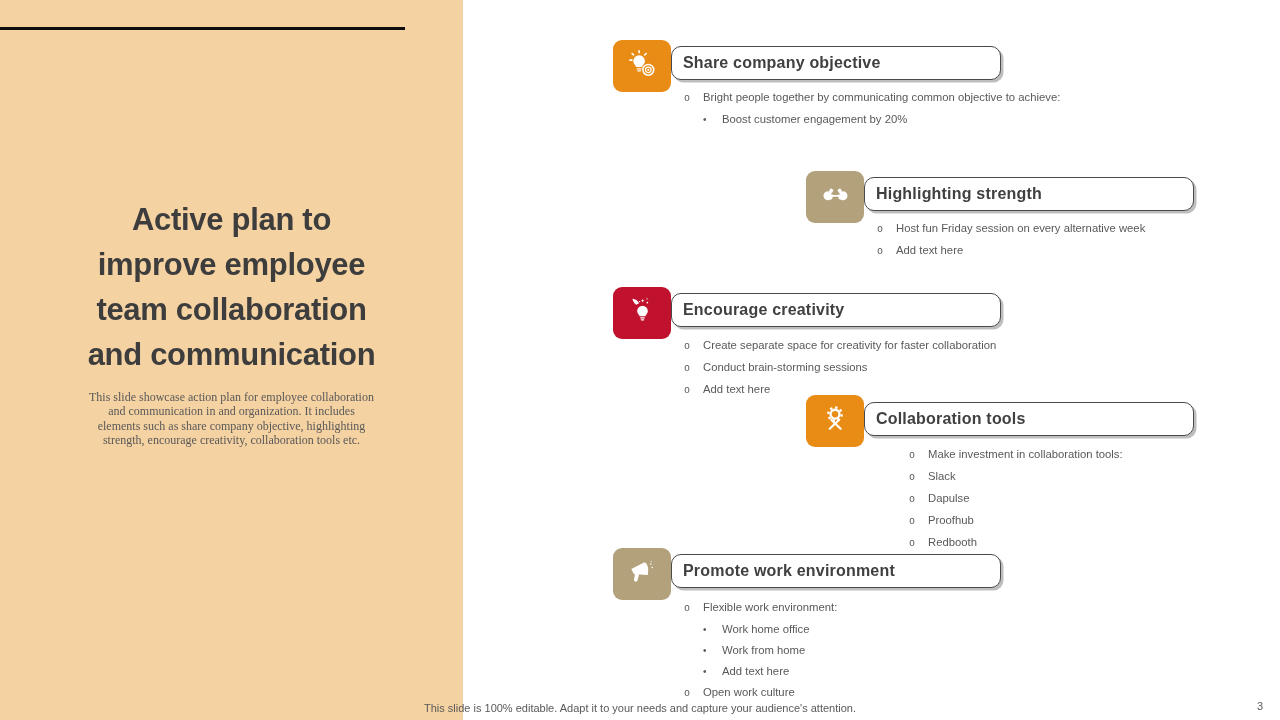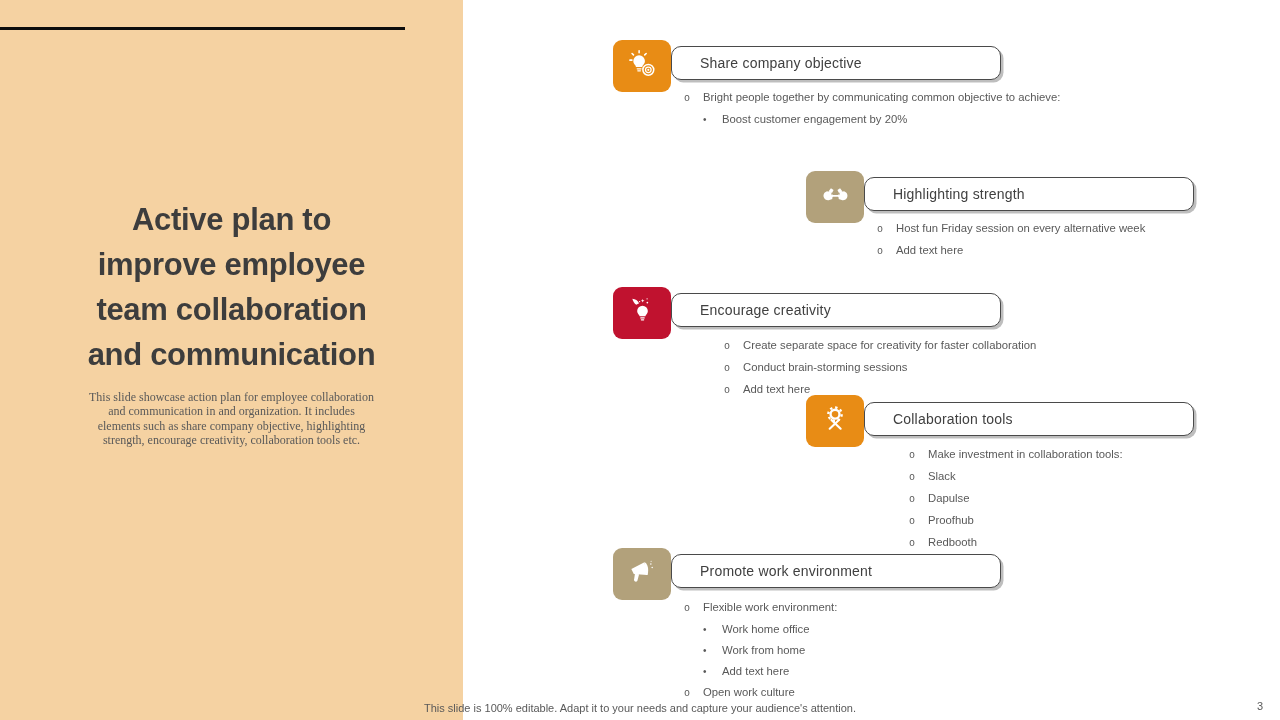--- a/index.html
+++ b/index.html
@@ -24,35 +24,35 @@
 
   
   .icon-tile {
     position:absolute; width:58px; height:52px; border-radius:9px;
     display:flex; align-items:center; justify-content:center;
   }
   .title-box {
     position:absolute; width:330px; height:34px; background:#ffffff;
     border:1.4px solid #4a4a4a; border-radius:10px;
     box-shadow:2.5px 2.5px 0 rgba(110,110,110,0.45);
-    display:flex; align-items:center; padding-left:28px;
-    font-size:14px; font-weight:normal; color:#404040; letter-spacing:0.2px;
+    display:flex; align-items:center; padding-left:11px;
+    font-size:16px; font-weight:bold; color:#404040; letter-spacing:0.2px;
     white-space:nowrap;
   }
   .bullets { position:absolute; list-style:none; }
   .bullet { font-size:11.3px; color:#595959; line-height:21px; white-space:nowrap; }
   .bullet.level-2 { margin-left:19px; }
   .marker { display:inline-block; width:19px; }
   .o-marker { font-family:"Liberation Mono", monospace; font-size:10px; }
   .dot-marker { font-size:10px; }
 
   
   .s1-icon { left:613px; top:40px; }   .s1-box { left:671px; top:46px; }  .s1-bullets { left:684px; top:87px; }
   .s2-icon { left:806px; top:171px; }  .s2-box { left:864px; top:177px;text-align:center; } .s2-bullets { left:877px; top:218px; }
-  .s3-icon { left:613px; top:287px; }  .s3-box { left:671px; top:293px; } .s3-bullets { left:724px; top:335px; }
+  .s3-icon { left:613px; top:287px; }  .s3-box { left:671px; top:293px; } .s3-bullets { left:684px; top:335px; }
   .s4-icon { left:806px; top:395px; }  .s4-box { left:864px; top:402px; } .s4-bullets { left:877px; top:444px;margin-left:32px; }
   .s5-icon { left:613px; top:548px; }  .s5-box { left:671px; top:554px; } .s5-bullets { left:684px; top:597px; }
 
   
   .footer { position:absolute; left:0; right:0; bottom:6px; text-align:center; font-size:11px; color:#595959; }
   .page-num { position:absolute; right:17px; bottom:8px; font-size:11px; color:#595959; }
 </style>
 </head>
 <body>
 

